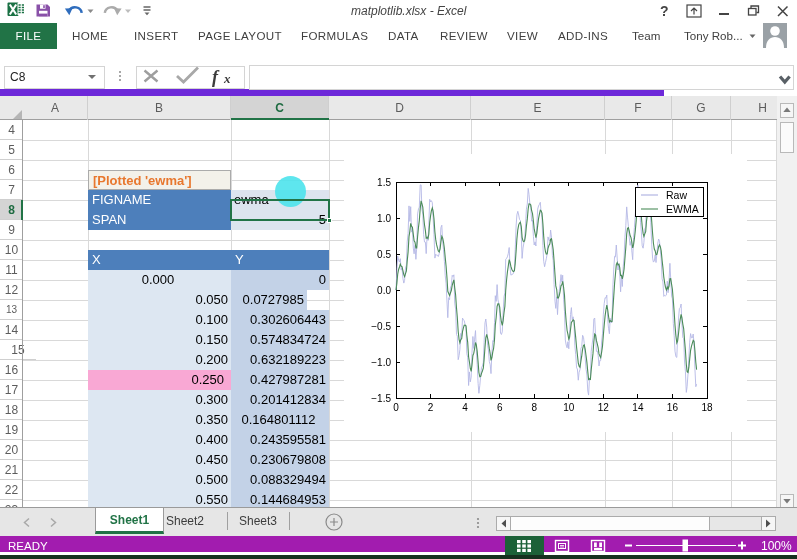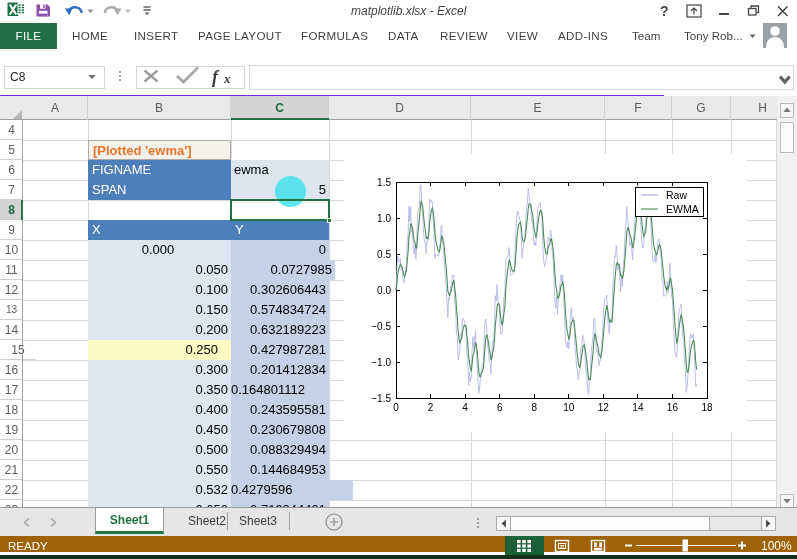--- a/index.html
+++ b/index.html
@@ -4,27 +4,27 @@
 <style>
 * { margin:0; padding:0; box-sizing:border-box; }
 html,body { width:797px; height:559px; overflow:hidden; font-family:"Liberation Sans", sans-serif; background:#fff; }
 #app { position:relative; width:797px; height:559px; background:#fff; overflow:hidden; }
 .abs { position:absolute; }
 #titlebar { position:absolute; left:0; top:0; width:797px; height:23px; background:#fff; }
 .ttl { position:absolute; top:4px; font-size:12px; color:#444; }
 #tabrow { position:absolute; left:0; top:23px; width:797px; height:26px; background:#fff; }
 .rtab { position:absolute; top:0; height:26px; line-height:26px; font-size:11.6px; color:#3f3f3f; letter-spacing:0.35px; }
 #filetab { position:absolute; left:0; top:0; width:57px; height:26px; background:#217346; color:#fff; font-size:11.6px; letter-spacing:0.35px; text-align:center; line-height:26px; }
-#fbar { position:absolute; left:0; top:49px; width:664px; height:47px; background:#fff; border-bottom:1px solid #6d28d9; }
+#fbar { position:absolute; left:0; top:49px; width:664px; height:47px; background:#fff; border-bottom:7px solid #6d28d9; }
 #namebox { position:absolute; left:4px; top:17px; width:101px; height:23px; border:1px solid #d4d4d4; background:#fff; font-size:12px; color:#222; line-height:21px; padding-left:5px; }
 #nbarrow { position:absolute; left:88px; top:26px; width:0; height:0; border-left:4px solid transparent; border-right:4px solid transparent; border-top:4px solid #707070; }
 #fxgroup { position:absolute; left:136px; top:17px; width:109px; height:23px; border:1px solid #d4d4d4; background:#fff; }
 #finput { position:absolute; left:249px; top:16px; width:545px; height:25px; border:1px solid #d4d4d4; background:#fff; }
 #grid { position:absolute; left:0; top:96px; width:777px; height:411px; background:#fff; overflow:hidden; }
-.cell { position:absolute; height:20px; font-size:13px; line-height:20px; color:#000; white-space:nowrap; overflow:hidden; }
+.cell { position:absolute; height:20px; font-size:13px; line-height:20px; color:#000; white-space:nowrap; overflow:hidden;margin-top:30px; }
 </style>
 </head>
 <body>
 <div id="app">
   <div id="titlebar">
     <span class="ttl" style="left:351px;font-style:italic;">matplotlib.xlsx - Excel</span>
 
 <svg width="797" height="23" viewBox="0 0 797 23" style="position:absolute;left:0;top:0;">
 
  <rect x="7.5" y="2.5" width="11" height="13.5" rx="1" fill="#1a7144"></rect>
@@ -166,33 +166,33 @@
 <div class="abs cell" style="left:88px;top:44px;width:143px;background:#f3f1ea;border:1px solid #ababab;color:#e8772e;font-weight:bold;padding-left:4px;font-size:13px;">[Plotted 'ewma']</div>
 <div class="abs cell" style="left:88px;top:64px;width:143px;background:#4d7fbb;color:#fff;padding-left:4px;">FIGNAME</div>
 <div class="abs cell" style="left:88px;top:84px;width:143px;background:#4d7fbb;color:#fff;padding-left:4px;">SPAN</div>
 <div class="abs cell" style="left:231px;top:64px;width:98px;background:#dce4ee;padding-left:3px;">ewma</div>
 <div class="abs cell" style="left:231px;top:84px;width:98px;background:#dce4ee;text-align:right;padding-right:3px;">5</div>
 <div class="abs cell" style="left:88px;top:124px;width:143px;background:#4d7fbb;color:#fff;padding-left:4px;">X</div>
 <div class="abs cell" style="left:231px;top:124px;width:98px;background:#4d7fbb;color:#fff;padding-left:4px;">Y</div>
 <div class="abs cell" style="left:88px;top:144px;width:143px;background:#dde7f2;text-align:center;padding-right:3px;">0.000</div>
 <div class="abs cell" style="left:231px;top:144px;width:98px;background:#c3d2e7;text-align:right;padding-right:3px;">0</div>
 <div class="abs cell" style="left:88px;top:164px;width:143px;background:#dde7f2;text-align:right;padding-right:3px;">0.050</div>
-<div class="abs cell" style="left:231px;top:164px;width:104px;background:#c3d2e7;text-align:right;padding-right:3px;">0.0727985</div>
+<div class="abs cell" style="left:231px;top:164px;width:76px;background:#c3d2e7;text-align:right;padding-right:3px;">0.0727985</div>
 <div class="abs cell" style="left:88px;top:184px;width:143px;background:#dde7f2;text-align:right;padding-right:3px;">0.100</div>
 <div class="abs cell" style="left:231px;top:184px;width:98px;background:#c3d2e7;text-align:right;padding-right:3px;">0.302606443</div>
 <div class="abs cell" style="left:88px;top:204px;width:143px;background:#dde7f2;text-align:right;padding-right:3px;">0.150</div>
 <div class="abs cell" style="left:231px;top:204px;width:98px;background:#c3d2e7;text-align:right;padding-right:3px;">0.574834724</div>
 <div class="abs cell" style="left:88px;top:224px;width:143px;background:#dde7f2;text-align:right;padding-right:3px;">0.200</div>
 <div class="abs cell" style="left:231px;top:224px;width:98px;background:#c3d2e7;text-align:right;padding-right:3px;">0.632189223</div>
-<div class="abs cell" style="left:88px;top:244px;width:143px;background:#fef9c3;text-align:right;padding-right:13px;">0.250</div>
+<div class="abs cell" style="left:88px;top:244px;width:143px;background:#f9a8d4;text-align:right;padding-right:7px;">0.250</div>
 <div class="abs cell" style="left:231px;top:244px;width:98px;background:#c3d2e7;text-align:right;padding-right:3px;">0.427987281</div>
 <div class="abs cell" style="left:88px;top:264px;width:143px;background:#dde7f2;text-align:right;padding-right:3px;">0.300</div>
 <div class="abs cell" style="left:231px;top:264px;width:98px;background:#c3d2e7;text-align:right;padding-right:3px;">0.201412834</div>
 <div class="abs cell" style="left:88px;top:284px;width:143px;background:#dde7f2;text-align:right;padding-right:3px;">0.350</div>
-<div class="abs cell" style="left:231px;top:284px;width:98px;background:#c3d2e7;text-align:left;padding-right:3px;">0.164801112</div>
+<div class="abs cell" style="left:231px;top:284px;width:98px;background:#c3d2e7;text-align:center;padding-right:3px;">0.164801112</div>
 <div class="abs cell" style="left:88px;top:304px;width:143px;background:#dde7f2;text-align:right;padding-right:3px;">0.400</div>
 <div class="abs cell" style="left:231px;top:304px;width:98px;background:#c3d2e7;text-align:right;padding-right:3px;">0.243595581</div>
 <div class="abs cell" style="left:88px;top:324px;width:143px;background:#dde7f2;text-align:right;padding-right:3px;">0.450</div>
 <div class="abs cell" style="left:231px;top:324px;width:98px;background:#c3d2e7;text-align:right;padding-right:3px;">0.230679808</div>
 <div class="abs cell" style="left:88px;top:344px;width:143px;background:#dde7f2;text-align:right;padding-right:3px;">0.500</div>
 <div class="abs cell" style="left:231px;top:344px;width:98px;background:#c3d2e7;text-align:right;padding-right:3px;">0.088329494</div>
 <div class="abs cell" style="left:88px;top:364px;width:143px;background:#dde7f2;text-align:right;padding-right:3px;">0.550</div>
 <div class="abs cell" style="left:231px;top:364px;width:98px;background:#c3d2e7;text-align:right;padding-right:3px;">0.144684953</div>
 <div class="abs cell" style="left:88px;top:384px;width:143px;background:#dde7f2;text-align:right;padding-right:3px;">0.532</div>
 <div class="abs cell" style="left:231px;top:384px;width:122px;background:#c3d2e7;text-align:left;padding-right:15px;">0.4279596</div>
@@ -244,41 +244,41 @@
  <rect x="3.5" y="398.5" width="13" height="13" fill="#f6f6f6" stroke="#b9b9b9"></rect>
  <path d="M6.3 403 l3.7 4.5 3.7 -4.5 z" fill="#7a7a7a"></path>
 </svg>
   <div id="sheetbar" class="abs" style="left:0; top:507px; width:797px; height:29px; background:#e6e6e6; border-top:1px solid #9a9a9a;">
 
 <svg width="797" height="29" viewBox="0 0 797 29" style="position:absolute;left:0;top:0;">
  <path d="M29 10.5 l-4.5 4 4.5 4" stroke="#a8a8a8" stroke-width="1.5" fill="none"></path>
  <path d="M51 10.5 l4.5 4 -4.5 4" stroke="#a8a8a8" stroke-width="1.5" fill="none"></path>
 </svg>
 <div class="abs" style="left:95px;top:0;width:69px;height:26px;background:#fff;border-left:1px solid #9a9a9a;border-right:1px solid #9a9a9a;border-bottom:3px solid #217346;color:#217346;font-weight:bold;font-size:12px;text-align:center;line-height:25px;">Sheet1</div>
-<div class="abs" style="left:166px;top:0;width:60px;height:26px;color:#3c3c3c;font-size:12px;text-align:right;line-height:26px;">Sheet2</div>
+<div class="abs" style="left:166px;top:0;width:60px;height:26px;color:#3c3c3c;font-size:12px;text-align:left;line-height:26px;">Sheet2</div>
 <div class="abs" style="left:227px;top:0;width:1px;height:18px;margin-top:4px;background:#a0a0a0;"></div>
 <div class="abs" style="left:228px;top:0;width:60px;height:26px;color:#3c3c3c;font-size:12px;text-align:center;line-height:26px;">Sheet3</div>
 <div class="abs" style="left:289px;top:0;width:1px;height:18px;margin-top:4px;background:#a0a0a0;"></div>
 <svg width="797" height="29" viewBox="0 0 797 29" style="position:absolute;left:0;top:0;">
  <circle cx="334" cy="14" r="8" fill="none" stroke="#8a8a8a" stroke-width="1.2"></circle>
  <path d="M334 10 v8 M330 14 h8" stroke="#8a8a8a" stroke-width="1.2"></path>
  <circle cx="478" cy="11" r="1.1" fill="#8a8a8a"></circle>
  <circle cx="478" cy="15" r="1.1" fill="#8a8a8a"></circle>
  <circle cx="478" cy="19" r="1.1" fill="#8a8a8a"></circle>
 </svg>
 <svg width="797" height="29" viewBox="0 0 797 29" style="position:absolute;left:0;top:0;">
  <rect x="496.5" y="8.5" width="279" height="14" fill="#e7e7e7" stroke="#ababab"></rect>
  <rect x="496.5" y="8.5" width="14" height="14" fill="#f6f6f6" stroke="#ababab"></rect>
  <path d="M506 11.5 l-4.5 4 4.5 4 z" fill="#4e4e4e"></path>
  <rect x="510.5" y="8.5" width="199" height="14" fill="#fdfdfd" stroke="#ababab"></rect>
  <rect x="761.5" y="8.5" width="14" height="14" fill="#f6f6f6" stroke="#ababab"></rect>
  <path d="M766 11.5 l4.5 4 -4.5 4 z" fill="#4e4e4e"></path>
 </svg>
   </div>
-  <div id="statusbar" class="abs" style="left:0; top:536px; width:797px; height:16px; background:#a16207;">
+  <div id="statusbar" class="abs" style="left:0; top:536px; width:797px; height:16px; background:#a21caf;">
     <span style="position:absolute; left:8px; top:3.5px; font-size:11.5px; color:#fff;">READY</span>
 
 <div class="abs" style="left:505px;top:0;width:39px;height:19px;background:#1c6138;"></div>
 <svg width="797" height="19" viewBox="0 0 797 19" style="position:absolute;left:0;top:0;">
  <g fill="#fff">
   <rect x="517" y="4" width="3.6" height="3.2"></rect>
           <rect x="522.2" y="4" width="3.6" height="3.2"></rect>
           <rect x="527.4" y="4" width="3.6" height="3.2"></rect>
   <rect x="517" y="8.4" width="3.6" height="3.2"></rect>
           <rect x="522.2" y="8.4" width="3.6" height="3.2"></rect>

